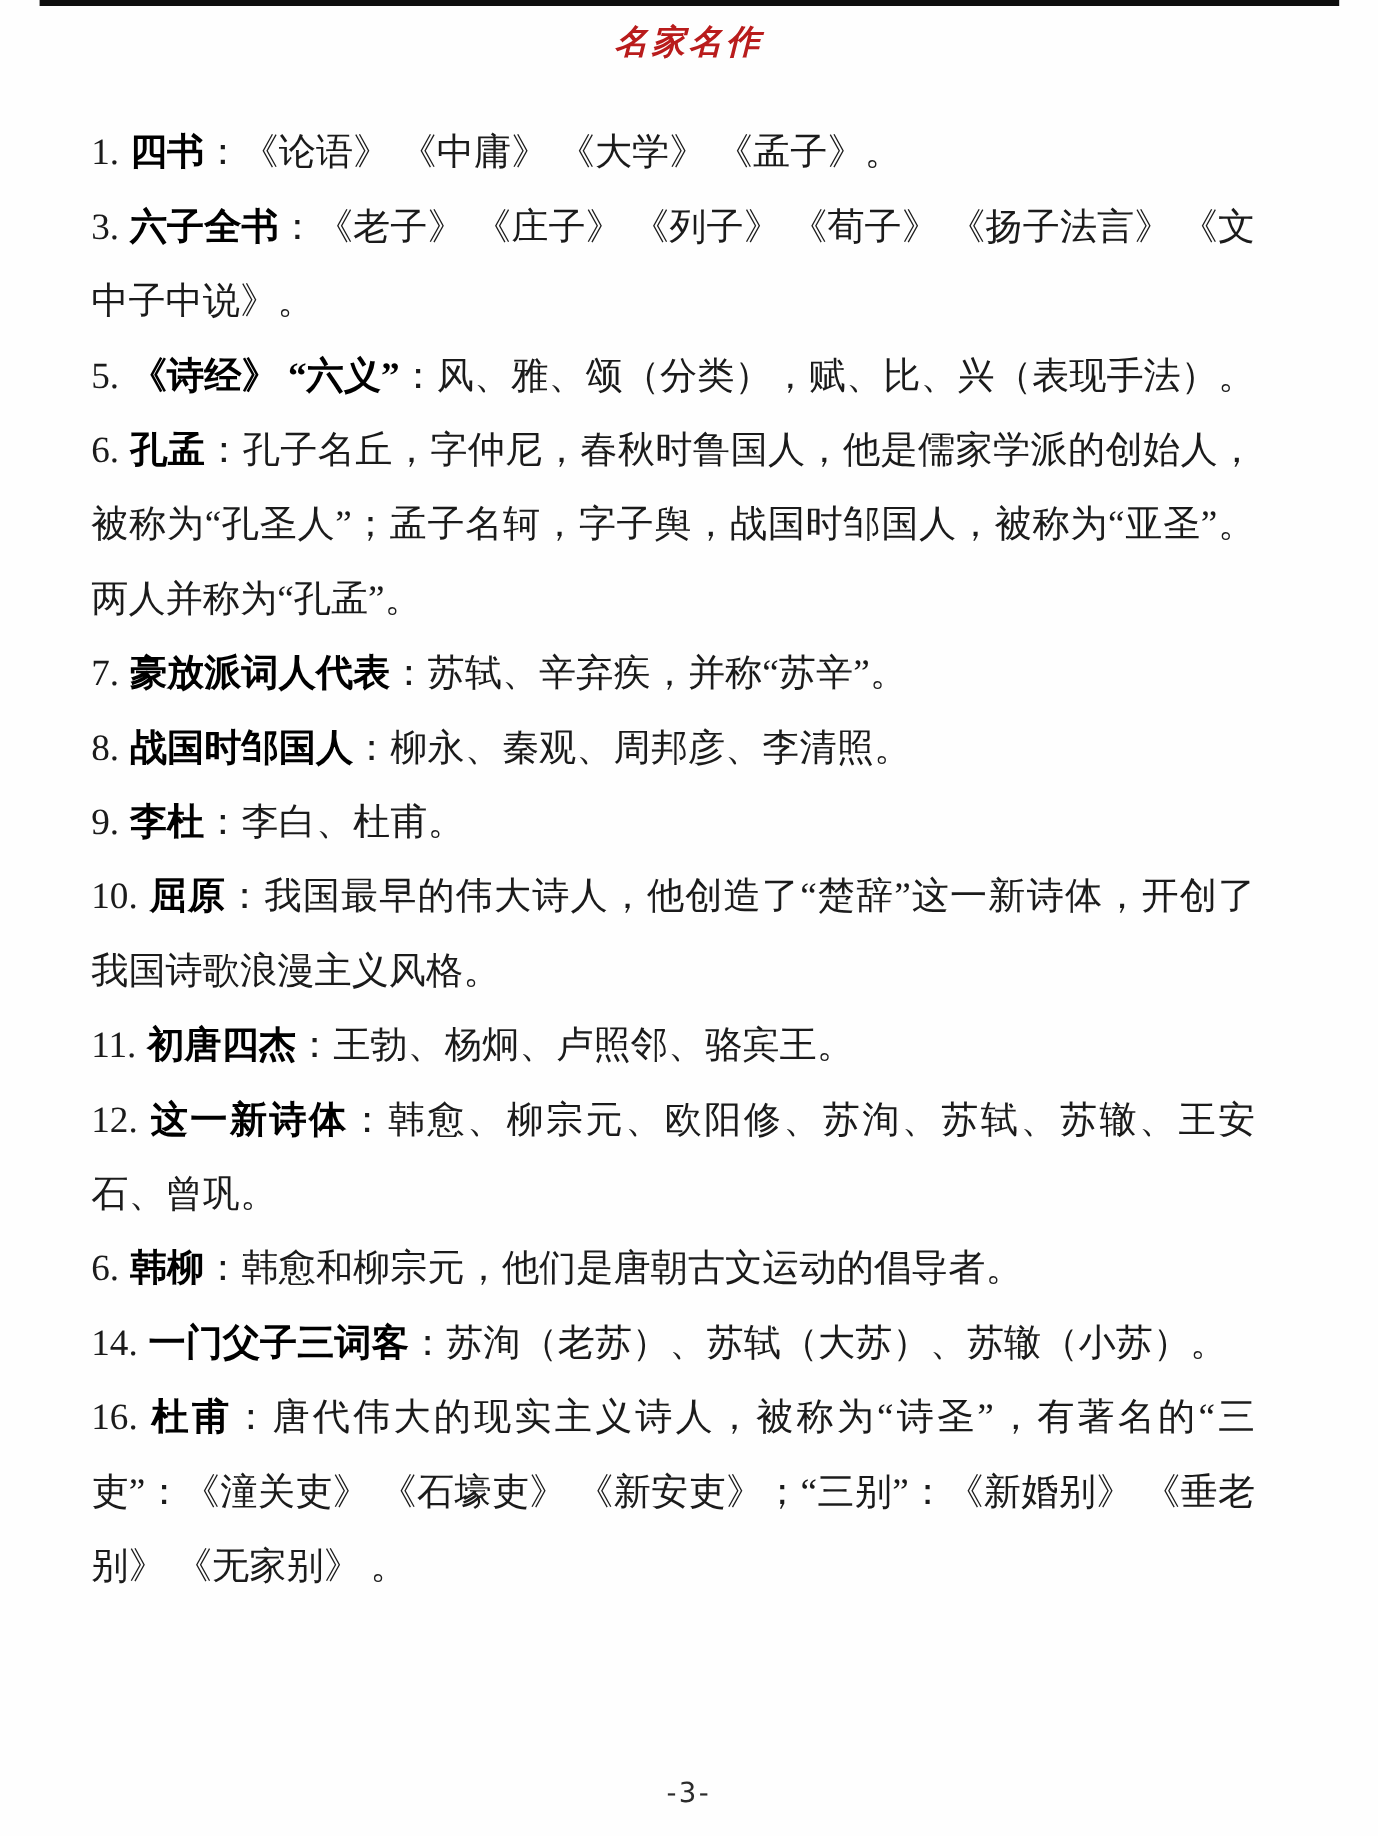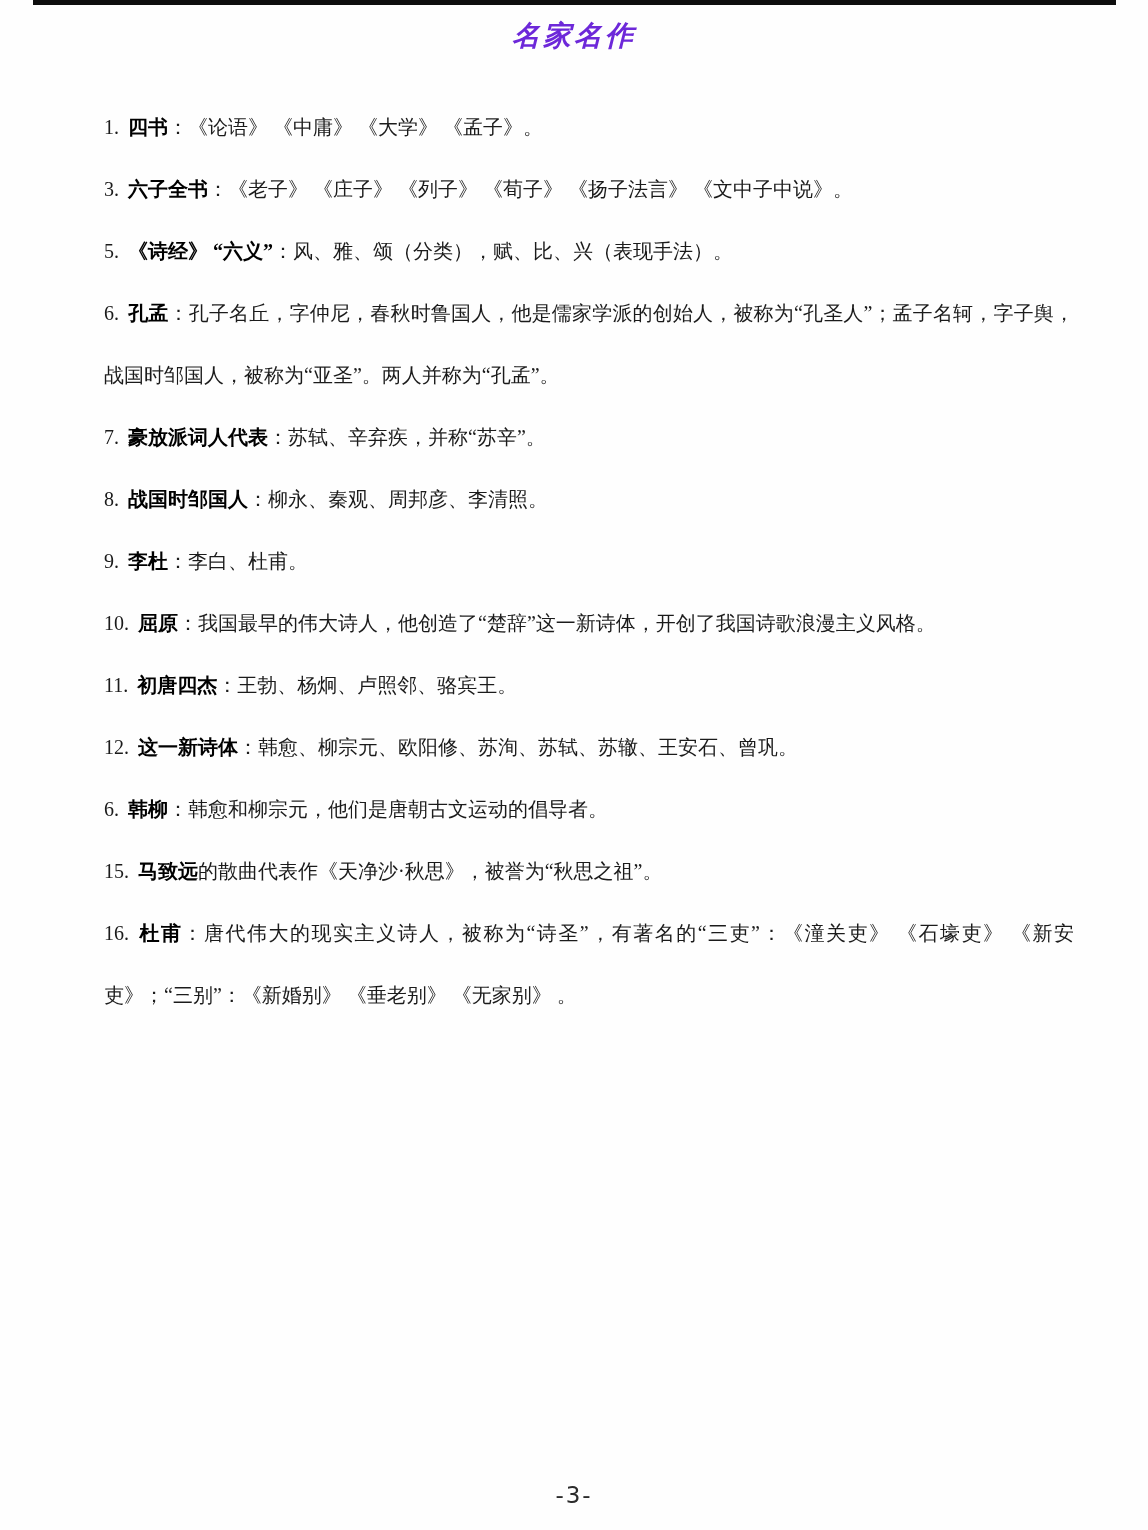--- a/index.html
+++ b/index.html
@@ -29,23 +29,23 @@
     text-align: center;
     font-size: 28px;
     line-height: 40px;
     font-weight: 700;
     font-style: italic;
     letter-spacing: 3px;
   }
   .content {
     position: absolute;
     top: 96px;
-    left: 104px;
+    left: 76px;
     width: 970px;
-    font-size: 20px;
+    font-size: 31px;
     line-height: 62px;
     text-align: justify;
   }
   .content p.item {
     margin: 0;
     padding: 0;
   }
   .content p.item.indent {
     padding-left: 35px;
   }
@@ -73,21 +73,21 @@
     color: #2b2b2b;
     font-family: "DejaVu Sans", sans-serif;
   }
 </style>
 </head>
 <body>
 
 <div>
   <div class="scan-bar"></div>
 
-  <h1 class="title" style="color: #6d28d9;">名家名作</h1>
+  <h1 class="title" style="color: #b91c1c;">名家名作</h1>
 
   <div class="content">
   <p class="item"><span class="num">1.</span><span class="term">四书</span><span class="rest">：《论语》 《中庸》 《大学》 《孟子》。</span></p>
 
 
   <p class="item"><span class="num">3.</span><span class="term">六子全书</span><span class="rest">：《老子》 《庄子》 《列子》 《荀子》 《扬子法言》 《文中子中说》。</span></p>
 
 
   <p class="item"><span class="num">5.</span><span class="term">《诗经》 “六义”</span><span class="rest">：风、雅、颂（分类），赋、比、兴（表现手法）。</span></p>
 
@@ -101,20 +101,20 @@
 
 
   <p class="item"><span class="num">10.</span><span class="term">屈原</span><span class="rest">：我国最早的伟大诗人，他创造了“楚辞”这一新诗体，开创了我国诗歌浪漫主义风格。</span></p>
 
   <p class="item"><span class="num">11.</span><span class="term">初唐四杰</span><span class="rest">：王勃、杨炯、卢照邻、骆宾王。</span></p>
 
   <p class="item"><span class="num">12.</span><span class="term">这一新诗体</span><span class="rest">：韩愈、柳宗元、欧阳修、苏洵、苏轼、苏辙、王安石、曾巩。</span></p>
 
   <p class="item"><span class="num">6.</span><span class="term">韩柳</span><span class="rest">：韩愈和柳宗元，他们是唐朝古文运动的倡导者。</span></p>
 
+  <p class="item"><span class="num">14.</span><span class="term">一门父子三词客</span><span class="rest">：苏洵（老苏）、苏轼（大苏）、苏辙（小苏）。</span></p>
 
-  <p class="item"><span class="num">15.</span><span class="term">马致远</span><span class="rest">的散曲代表作《天净沙·秋思》，被誉为“秋思之祖”。</span></p>
 
   <p class="item"><span class="num">16.</span><span class="term">杜甫</span><span class="rest">：唐代伟大的现实主义诗人，被称为“诗圣”，有著名的“三吏”：《潼关吏》 《石壕吏》 《新安吏》；“三别”：《新婚别》 《垂老别》 《无家别》 。</span></p>
 </div>
 
   <div class="footer">-3-</div>
 </div>
 
 </body></html>

